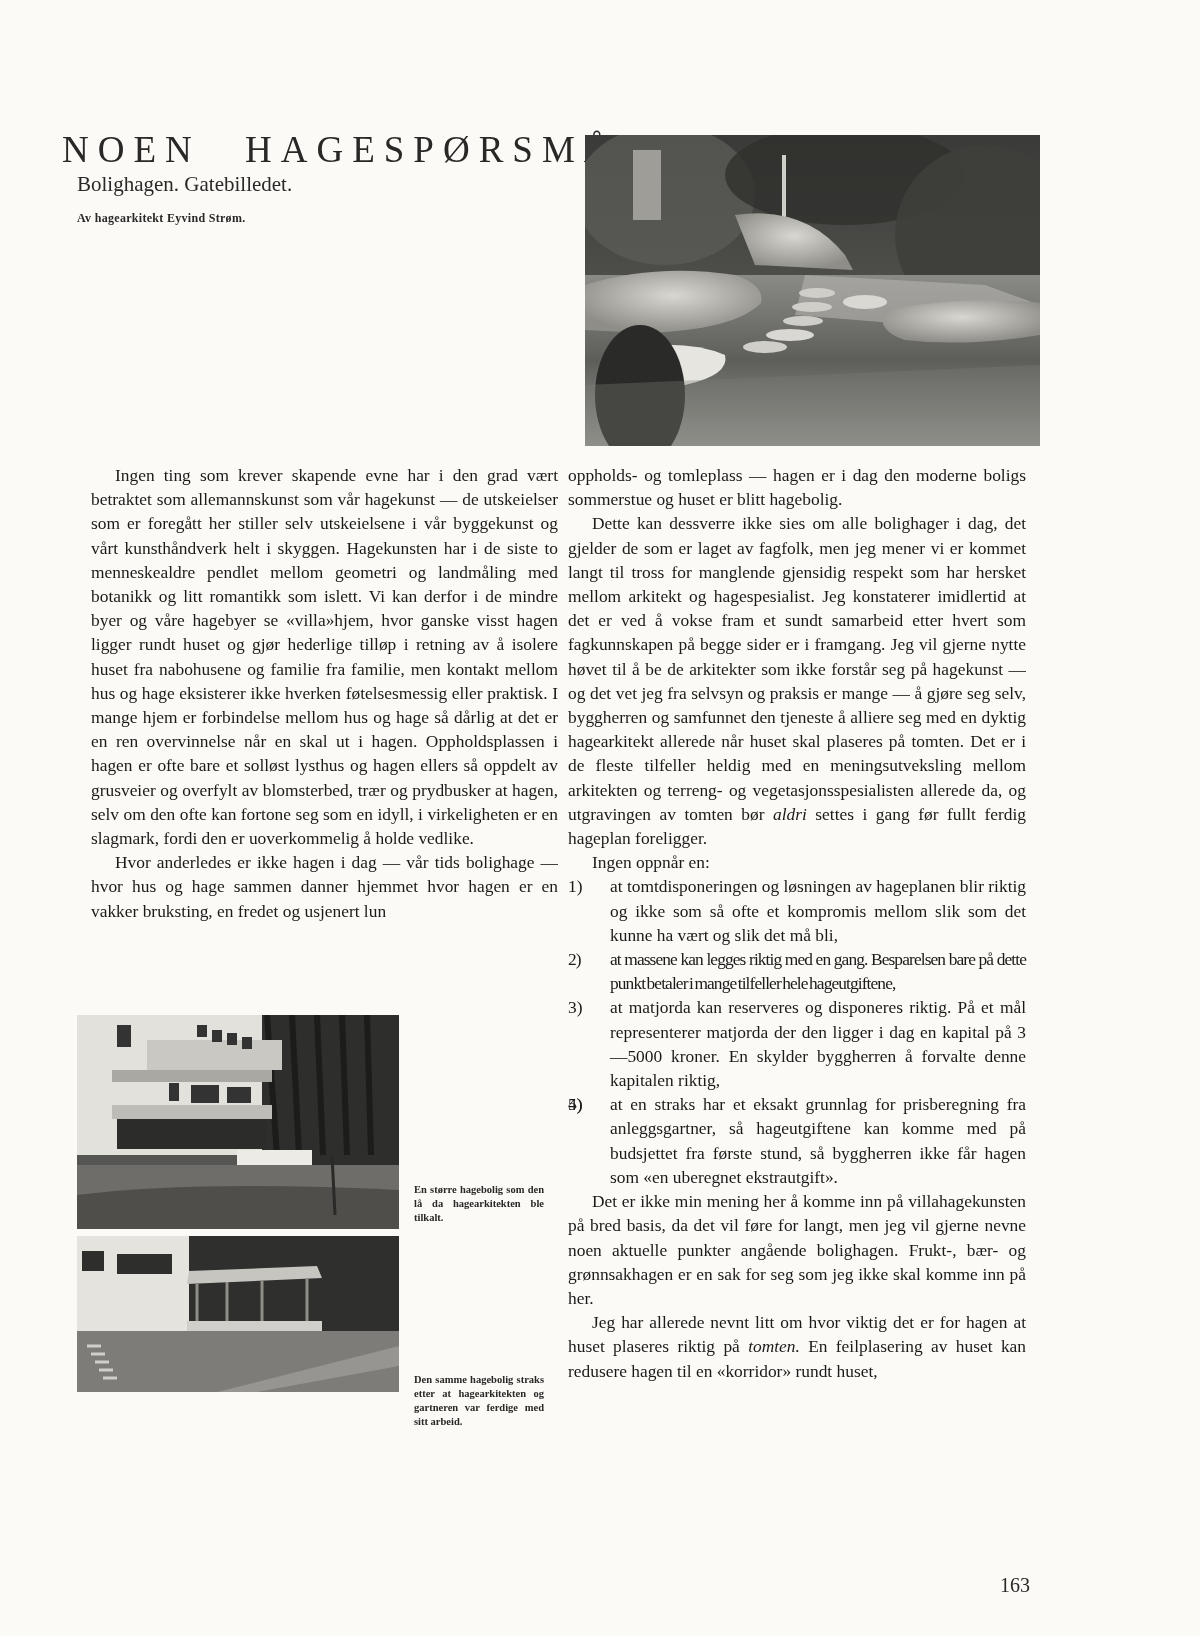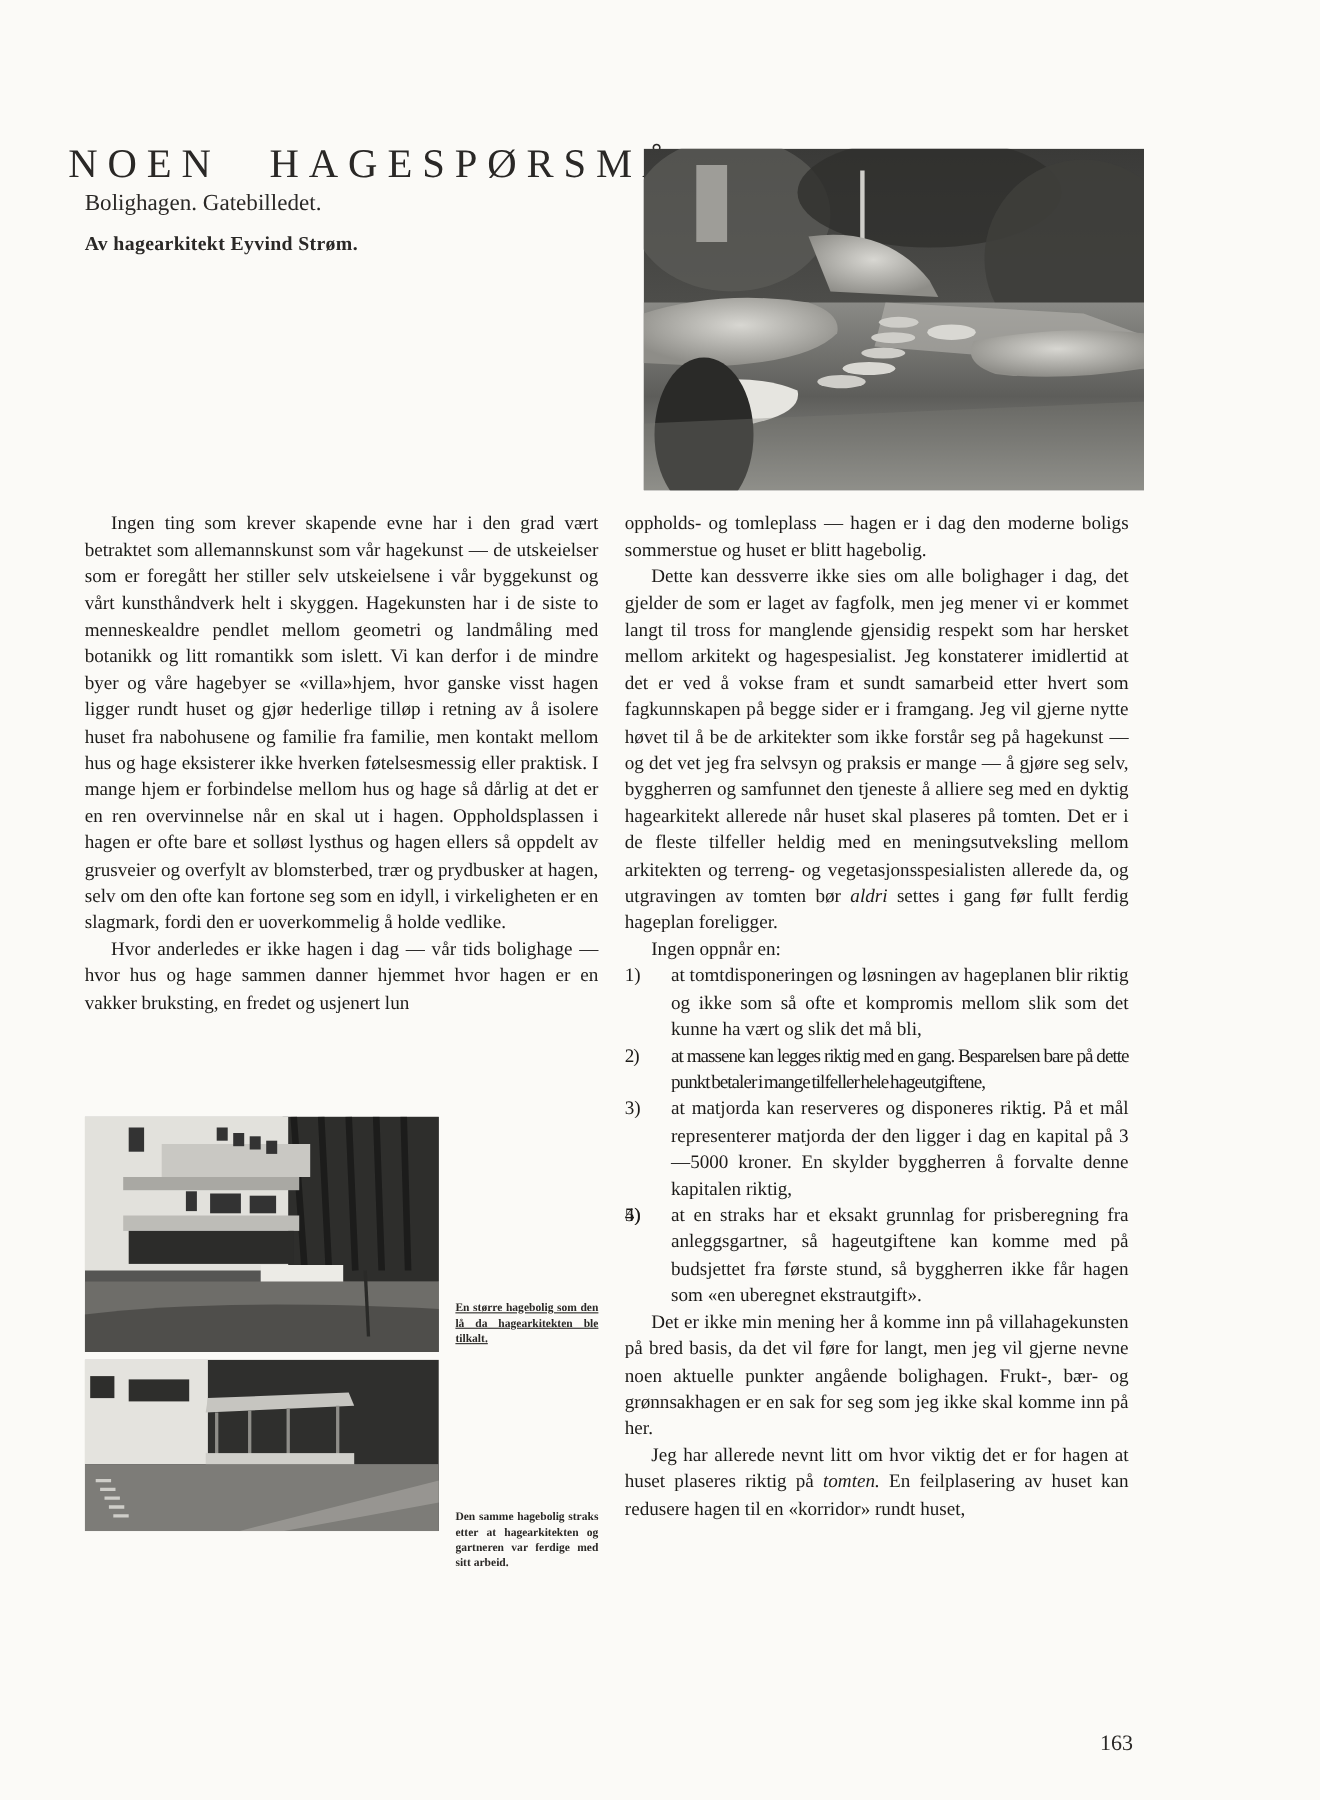--- a/index.html
+++ b/index.html
@@ -9,48 +9,48 @@
       font-family: "DejaVu Serif", "Liberation Serif", serif;
       overflow: hidden;
     }
     .abs { position: absolute; }
     #title {
       left: 62px; top: 128px; font-size: 37px; letter-spacing: 9px;
       font-weight: normal; color: #2a2826; margin: 0; white-space: nowrap;
       font-family: "Liberation Serif", serif; word-spacing: 26px;
     }
     #subtitle { left: 77px; top: 172px; font-size: 21px; color: #2a2826; font-family: "Liberation Serif", serif; }
-    #byline { left: 77px; top: 211px; font-size: 18px; font-weight: bold; color: #2a2826; font-family: "Liberation Serif", serif; letter-spacing: 0.3px; }
+    #byline { left: 77px; top: 211px; font-size: 12px; font-weight: bold; color: #2a2826; font-family: "Liberation Serif", serif; letter-spacing: 0.3px; }
 
     .photo { overflow: hidden; }
     .photo svg { display: block; width: 100%; height: 100%; }
 
     #photo-top { left: 585px; top: 135px; width: 455px; height: 311px; }
     #photo-house-before { left: 77px; top: 1015px; width: 322px; height: 214px; }
     #photo-house-after { left: 77px; top: 1236px; width: 322px; height: 156px; }
 
     .col {
       font-family: "Liberation Serif", serif; font-size: 17.4px; line-height: 24.2px;
       text-align: justify; color: #1c1a18;
     }
     .col p { margin: 0; }
     .col p.indent { text-indent: 24px; }
-    #col-left { left: 77px; top: 463px; width: 467px; }
+    #col-left { left: 91px; top: 463px; width: 467px; }
     #col-right { left: 568px; top: 463px; width: 458px; }
 
     .list { margin: 0; padding: 0; list-style: none; }
     .list li { position: relative; padding-left: 42px; }
     .list li .num { position: absolute; left: 0; top: 0; }
     .list li.tight { letter-spacing: -0.9px; word-spacing: -2px; }
 
     .caption {
       font-family: "Liberation Serif", serif; font-size: 10.5px; line-height: 14px;
       font-weight: bold; text-align: justify; color: #2a2826; width: 130px;
     }
-    #caption-before { left: 414px; top: 1183px; text-decoration: underline; }
+    #caption-before { left: 414px; top: 1183px; }
     #caption-after { left: 414px; top: 1373px; }
 
     #page-number { left: 1000px; top: 1574px; font-size: 20px; font-family: "Liberation Serif", serif; color: #2a2826; }
     em { }
   </style>
 </head>
 <body>
 
 <h1 id="title" class="abs">NOEN HAGESPØRSMÅL</h1>
 <div id="subtitle" class="abs">Bolighagen. Gatebilledet.</div>

